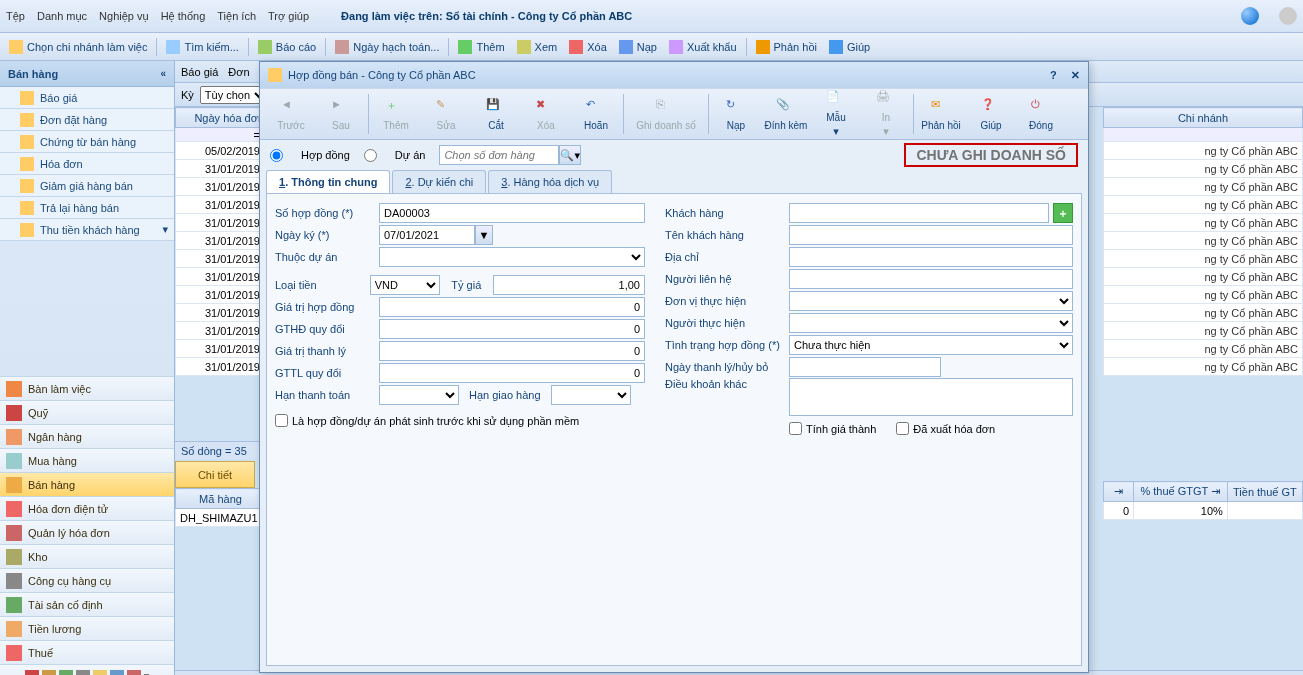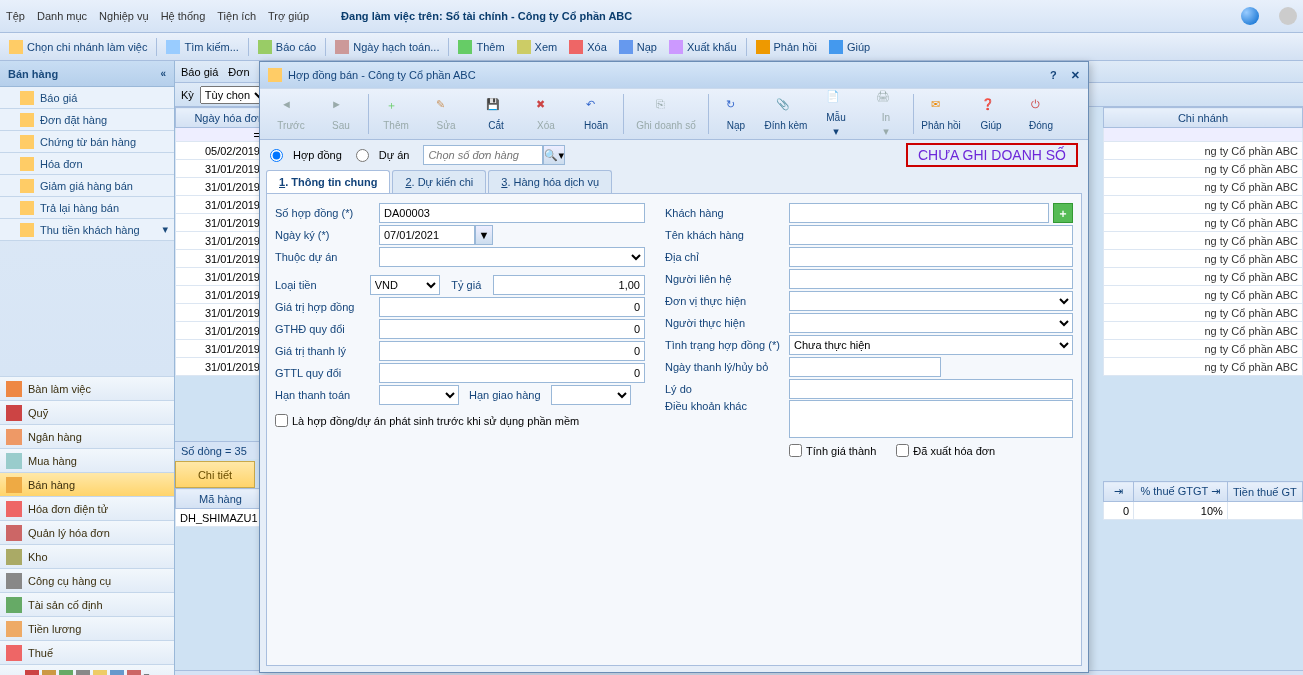--- a/index.html
+++ b/index.html
@@ -64,25 +64,25 @@
 .dlg-title .spacer { flex:1;}
 .dlg-title .x { font-weight:bold; cursor:default;}
 .dlg-tb { height: 52px; background: linear-gradient(#eaf1fb,#d3e1f3); border-top:1px solid #cad9ec; border-bottom:1px solid #a8bede; display:flex; align-items:center; padding:0 6px; gap:0;}
 .tbbtn { display:flex; flex-direction:column; align-items:center; justify-content:center; width:50px; height:48px; gap:2px; cursor:default; color:#14447a;}
 .tbbtn.dis { color:#9aa;}
 .tbbtn .tbi { width:20px; height:20px; }
 .tbbtn .cap { font-size:10px;}
 .dlg-tb .vsep { width:1px; height:40px; background:#a8bede; margin: 0 2px;}
 
 .dlg-opt { height: 30px; display:flex; align-items:center; padding: 0 10px; gap:14px; background:#e6eef8;}
-.dlg-opt .rad { display:flex; align-items:center; gap:10px;}
+.dlg-opt .rad { display:flex; align-items:center; gap:18px;}
 .search-combo { display:flex; align-items:flex-end;}
 .search-combo input { width:120px; height:20px; border:1px solid #9ab8d8; padding:2px 4px; color:#999; font-style:italic;}
 .search-combo .sbtn { width:22px; height:20px; background:linear-gradient(#eef,#cde); border:1px solid #9ab8d8; display:flex; align-items:center; justify-content:center;}
-.stamp { margin-left:auto; border:2px solid #c00; color:#6d28d9; font-weight:normal; font-size:14px; padding:2px 10px;}
+.stamp { margin-left:auto; border:2px solid #c00; color:#737373; font-weight:bold; font-size:14px; padding:2px 10px;}
 
 .tabs { display:flex; height:24px; border-bottom:1px solid #a8bede; margin: 0 6px;}
 .tab { padding:0 12px; display:flex; align-items:center; border:1px solid #a8bede; border-bottom:none; margin-right:2px; background:#dce8f5; border-radius:3px 3px 0 0; cursor:default; color:#14447a;}
 .tab.active { background:#fff; font-weight:bold;}
 .tab .u { text-decoration: underline;}
 
 .form-body { flex:1; background:#f5f8fc; margin:0 6px 6px 6px; border:1px solid #a8bede; border-top:none; padding:8px; display:flex; gap:20px;}
 .fcol { display:flex; flex-direction:column; }
 .fcol.left { width: 370px;}
 .fcol.right { flex:1;}
@@ -613,24 +613,20 @@
               <select><option></option></select>
             </div>
           <div class="frow">
               <label>Tình trạng hợp đồng (*)</label>
               <select><option>Chưa thực hiện</option></select>
             </div>
           <div class="frow">
               <label>Ngày thanh lý/hủy bỏ</label>
               <input type="text" style="flex: 0 0 130px;">
             </div>
-          <div class="frow">
-              <label>Lý do</label>
-              <input type="text" style="">
-            </div>
           <div class="frow tall">
               <label>Điều khoản khác</label>
               <textarea style=""></textarea>
             </div>
           <div class="checks-row">
             <label class="ck">
                 <input type="checkbox" style="">
                 <span>Tính giá thành</span>
               </label>
             <label class="ck">

